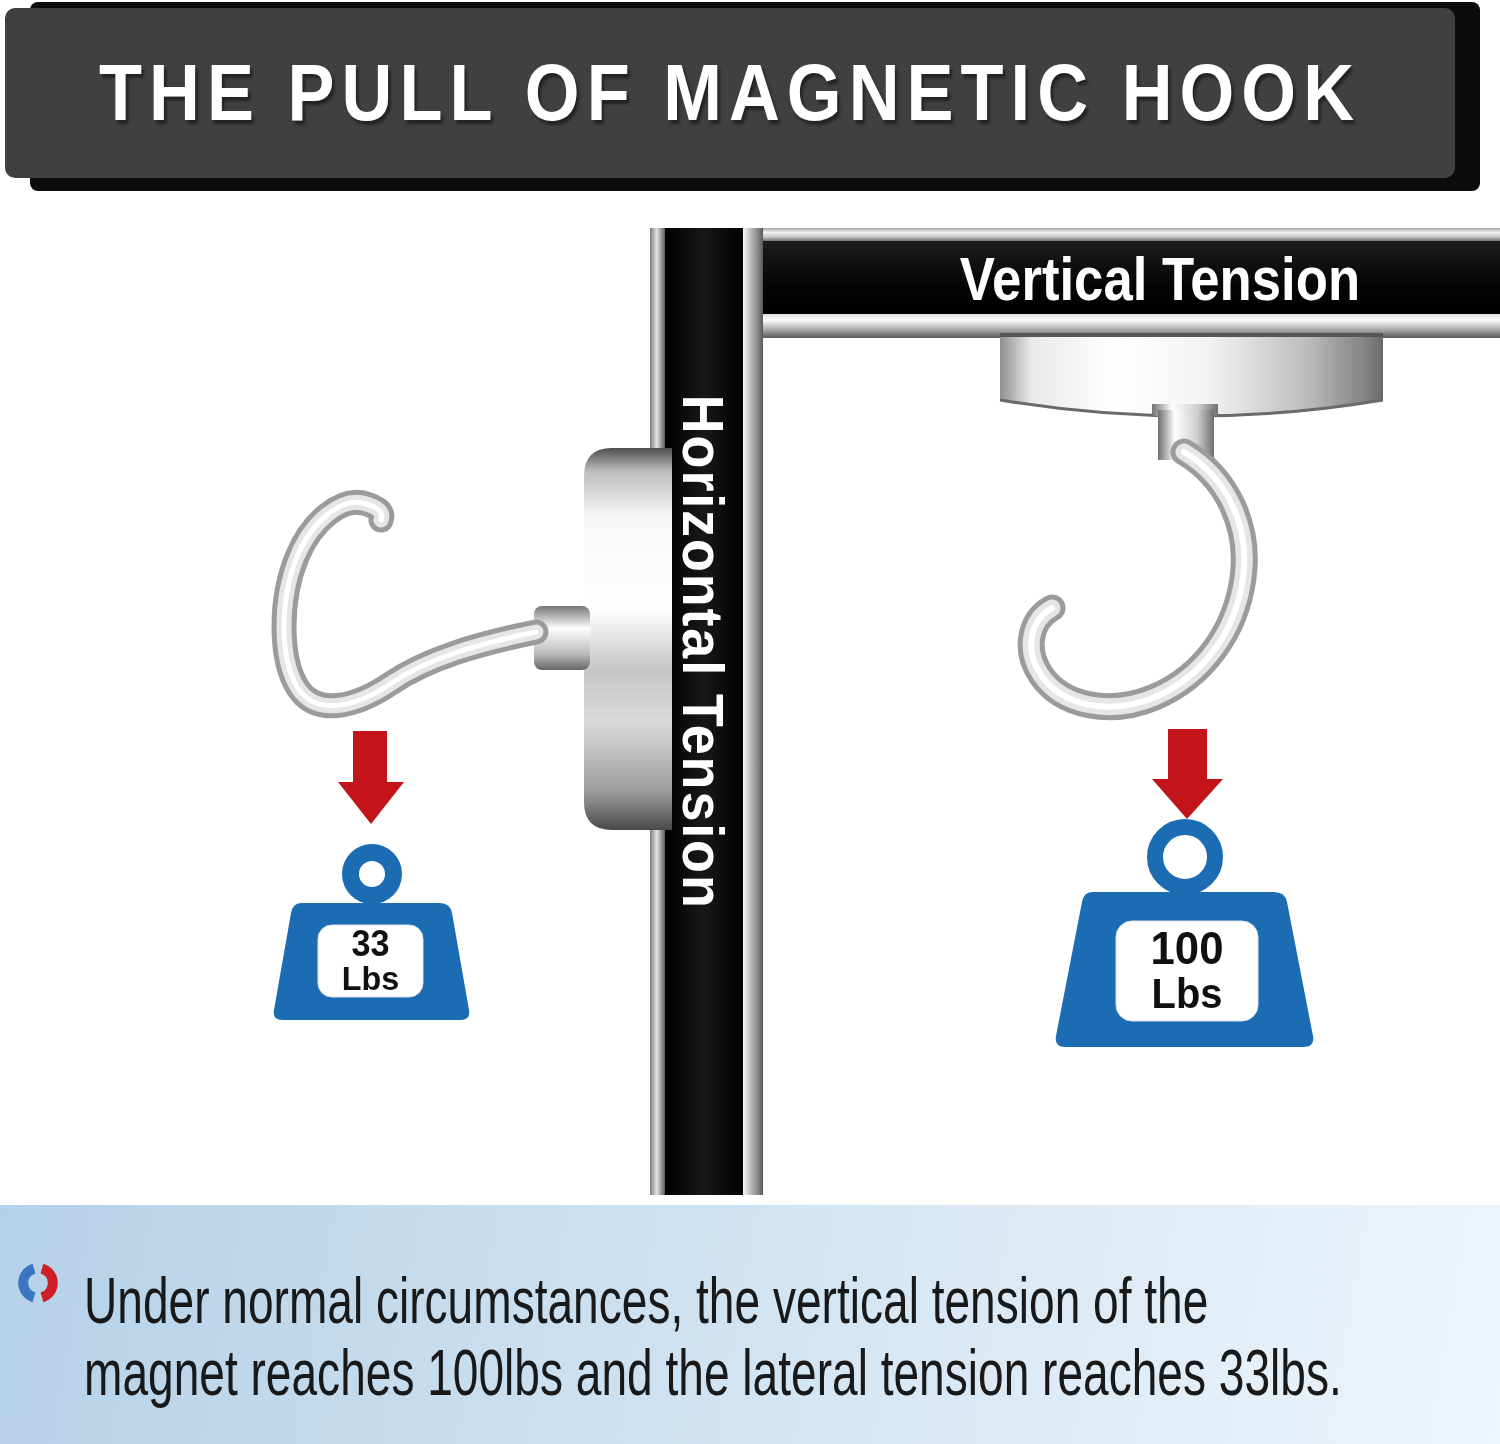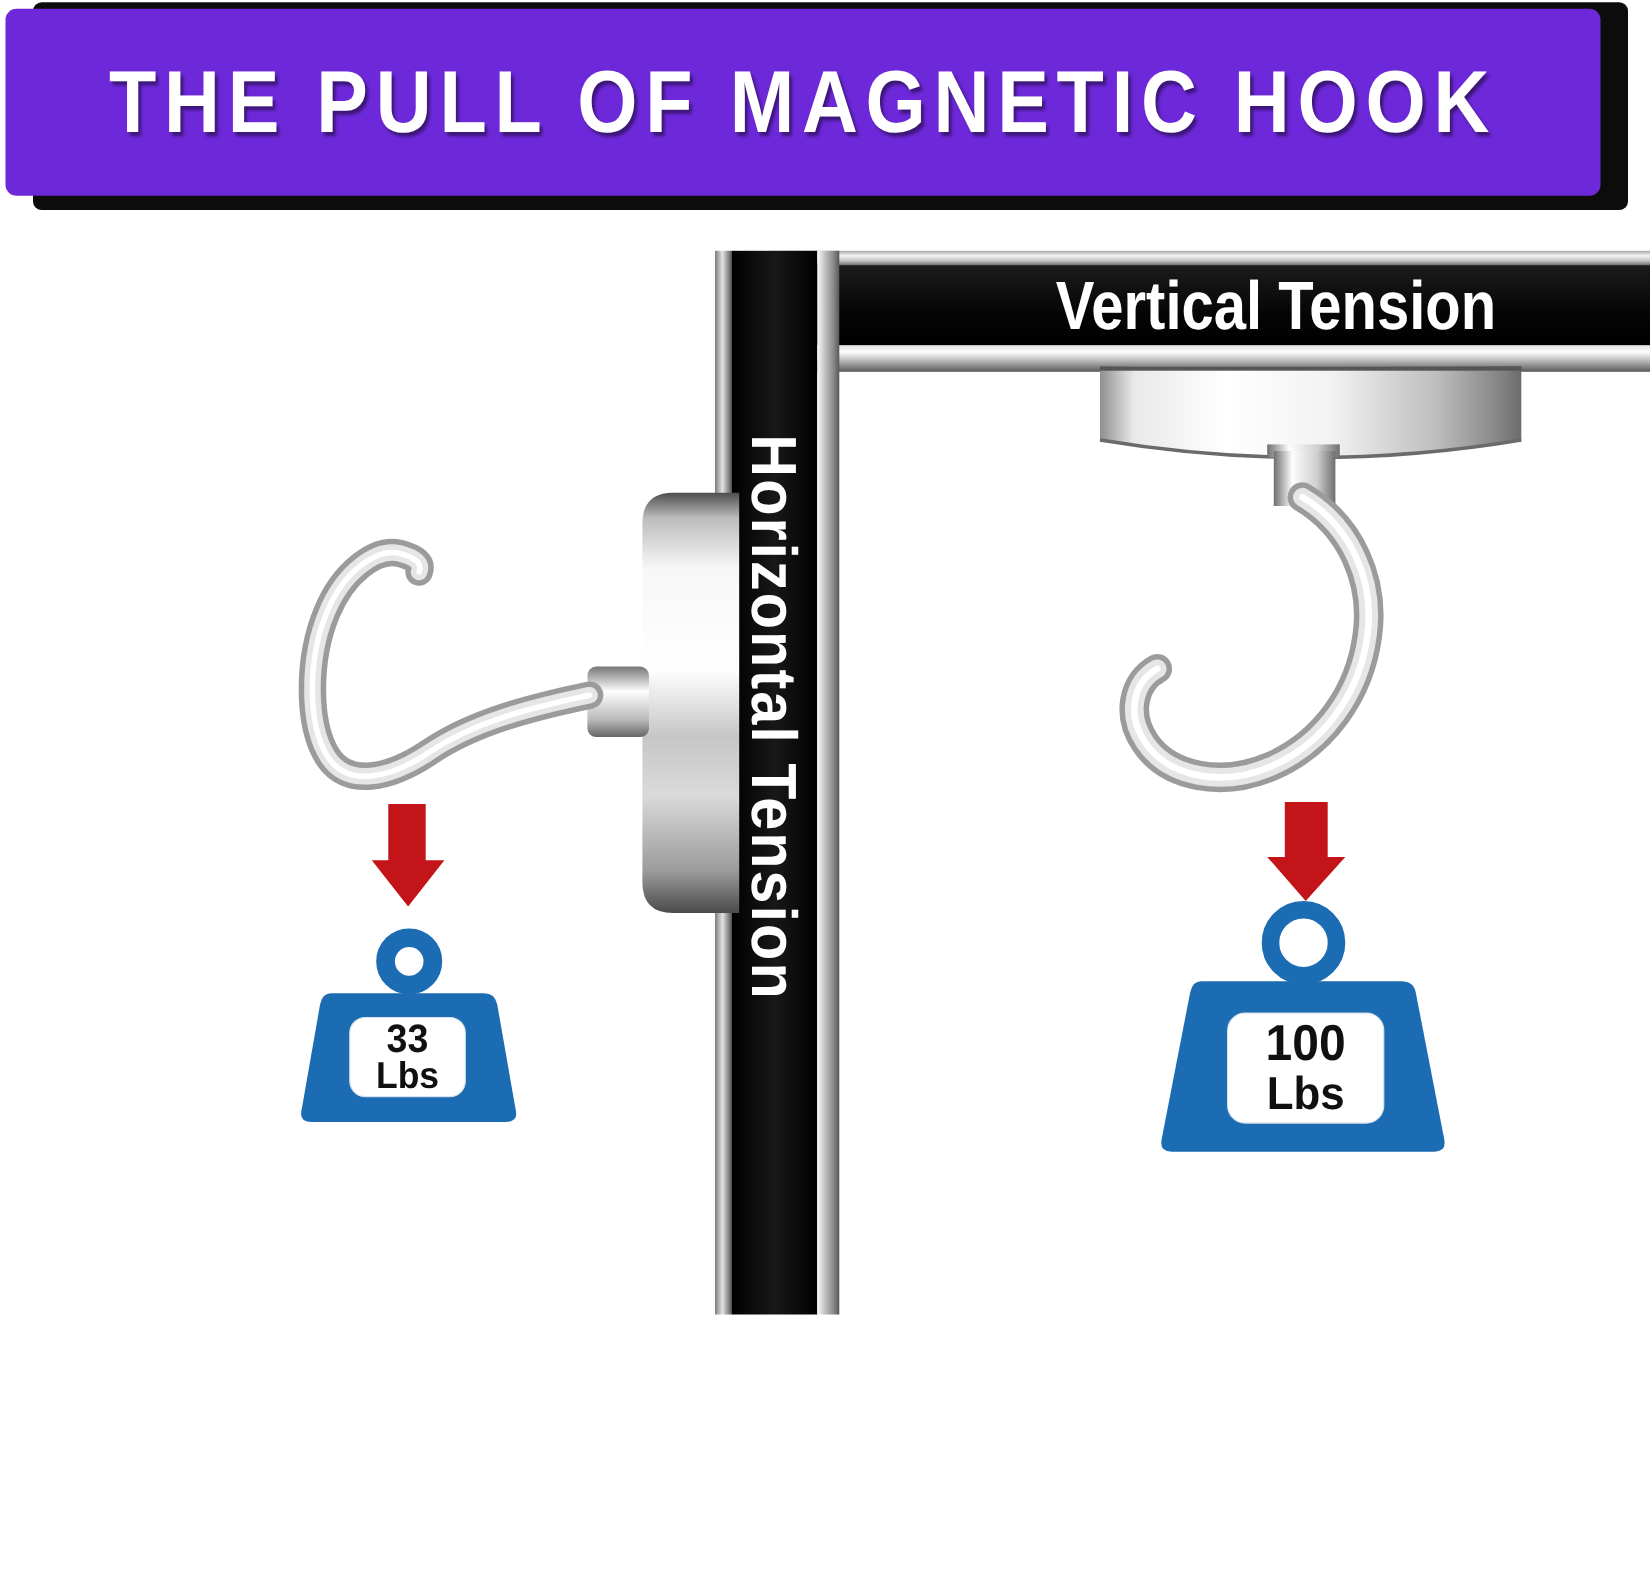--- a/index.html
+++ b/index.html
@@ -7,21 +7,21 @@
     position:relative;width:1500px;height:1444px;overflow:hidden;
     background:#ffffff;font-family:"Liberation Sans","DejaVu Sans",sans-serif;
   }
   
   .banner-shadow{
     position:absolute;left:30px;top:2px;width:1450px;height:189px;
     background:#0c0c0c;border-radius:8px;
   }
   .banner{
     position:absolute;left:5px;top:8px;width:1450px;height:170px;
-    background:#6d28d9;border-radius:10px;
+    background:#404040;border-radius:10px;
     display:flex;align-items:center;justify-content:center;
   }
   .banner-title{
     display:block;white-space:nowrap;color:#ffffff;
     font-size:80px;font-weight:bold;letter-spacing:8px;
     transform:scaleX(.88);
     text-shadow:3px 4px 3px rgba(0,0,0,.45);
   }
   
   .scene{position:absolute;left:0;top:0;width:1500px;height:1444px;}
@@ -199,14 +199,22 @@
 
   <div class="weight-label weight-left">
     <div class="w-value">33</div>
     <div class="w-unit">Lbs</div>
   </div>
   <div class="weight-label weight-right">
     <div class="w-value">100</div>
     <div class="w-unit">Lbs</div>
   </div>
 
+  <div class="note-panel">
+    <svg class="note-icon" viewBox="0 0 42 42">
+      <path d="M 17,6.6 A 15,15 0 0 0 17,35.4" fill="none" stroke="#3a77c0" stroke-width="10"></path>
+      <path d="M 25,6.6 A 15,15 0 0 1 25,35.4" fill="none" stroke="#cd2127" stroke-width="10"></path>
+    </svg>
+    <div class="note-line note-line1">Under normal circumstances, the vertical tension of the</div>
+    <div class="note-line note-line2">magnet reaches 100lbs and the lateral tension reaches 33lbs.</div>
+  </div>
 
 </div>
 
 </body></html>

